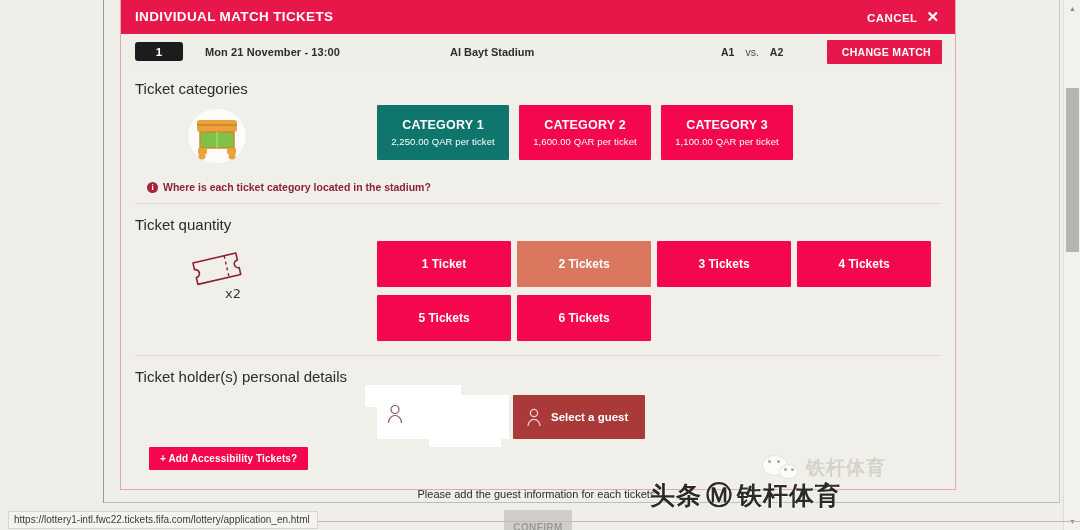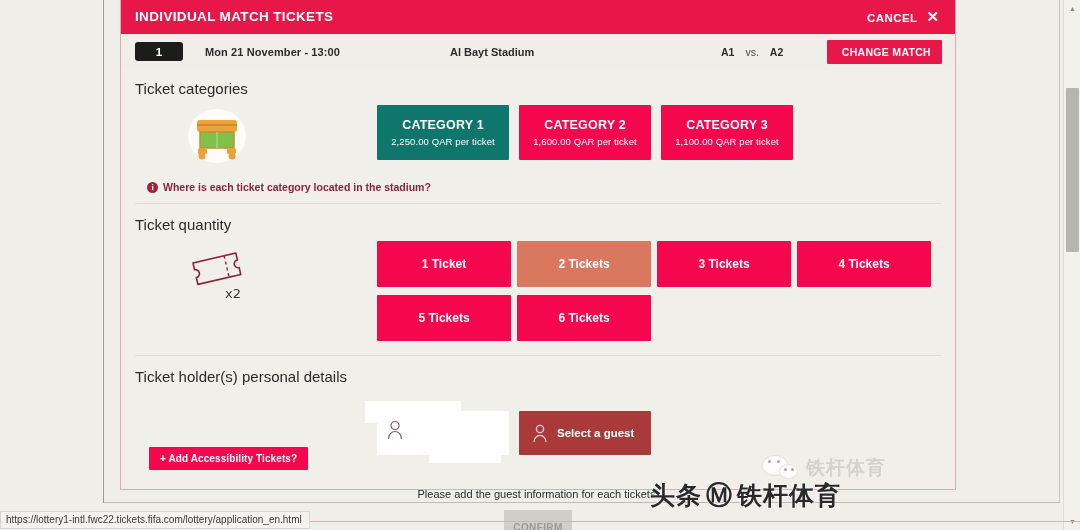--- a/index.html
+++ b/index.html
@@ -161,22 +161,22 @@
     border: none; cursor: pointer;
     display: flex; align-items: center; justify-content: center;
     border-radius: 1px;
     margin-right: 6px;
   }
   .qty-btn.selected { background: #d9785f; }
 
   
   .holder-area { position: relative; height: 95px; }
   .holder-row {
-    position: absolute; left: 242px; top: 26px;
-    display: flex; gap: 10px;
+    position: absolute; left: 242px; top: 10px;
+    display: flex; gap: 4px;
   }
   .holder-blank {
     width: 132px; height: 44px;
     background: #ffffff;
     border: none;
     position: relative;
     cursor: pointer;
   }
   .holder-blank::before {
     content: "";
@@ -239,21 +239,21 @@
   }
   .sb-arrow.up { top: 0; }
   .sb-arrow.down { bottom: 0; }
   .sb-thumb {
     position: absolute; left: 2px; top: 88px; width: 13px; height: 164px;
     background: #b6b5b0; border-radius: 1px;
   }
 
   
   .status-url {
-    position: absolute; left: 0; top: 511px;
+    position: absolute; left: 8px; top: 511px;
     background: #f4f3ef;
     border: 1px solid #d6d5d0;
     padding: 2px 7px 3px 5px;
     font-size: 10px; color: #3a3a38;
     font-family: "Liberation Sans", sans-serif;
     white-space: nowrap;
   }
   .status-rule {
     position: absolute; left: 260px; top: 521px; width: 820px; height: 1px;
     background: #d9aeb4;

